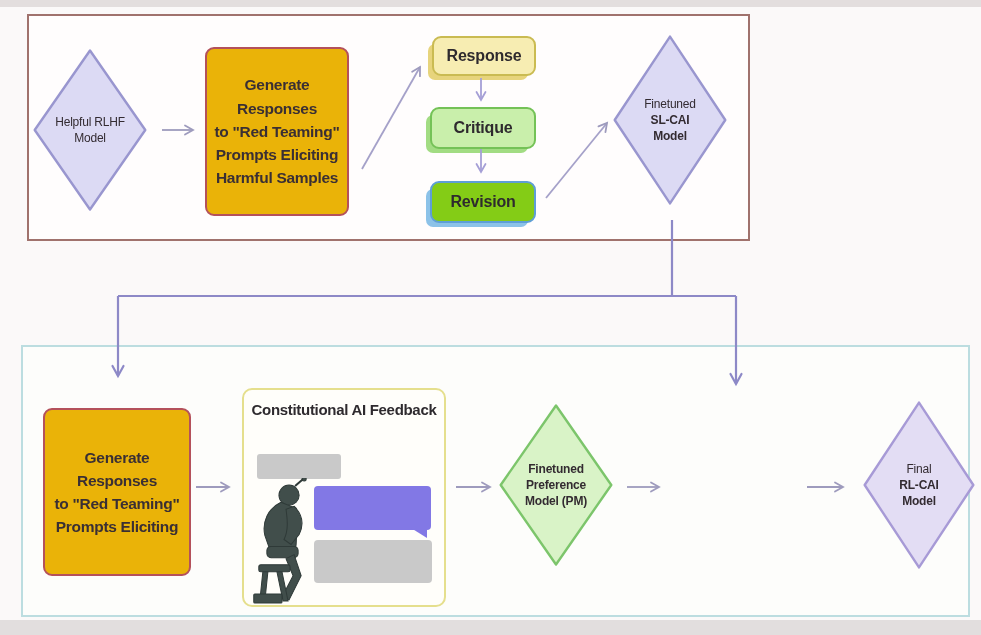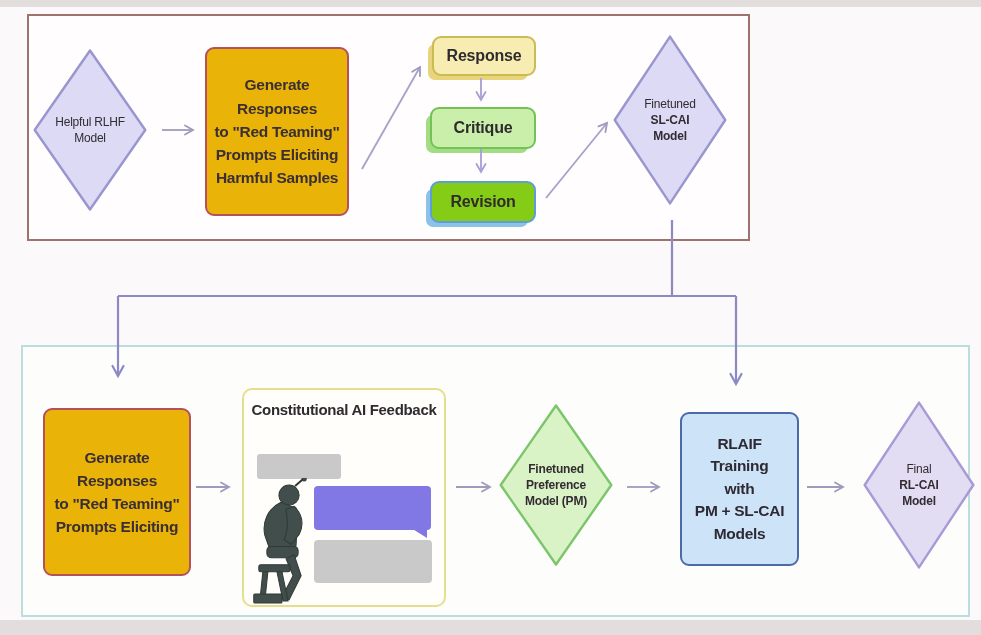--- a/index.html
+++ b/index.html
@@ -181,29 +181,20 @@
     <svg viewBox="0 0 100 100" preserveAspectRatio="none">
       <polygon points="50,1.5 98.5,50 50,98.5 1.5,50" stroke-width="2.4" vector-effect="non-scaling-stroke" stroke-linejoin="round"></polygon>
     </svg>
     <div class="dtext" style="font-weight:700;">
       <span class="dline b">Finetuned</span>
       <span class="dline b">Preference</span>
       <span class="dline b">Model (PM)</span>
     </div>
   </div>
 
-  <div class="rlaifbox">
-    <div>
-      <span>RLAIF</span>
-      <span>Training</span>
-      <span>with</span>
-      <span>PM + SL-CAI</span>
-      <span>Models</span>
-    </div>
-  </div>
 
   <div class="diamond fin" style="left:863px;top:400px;width:112px;height:170px;">
     <svg viewBox="0 0 100 100" preserveAspectRatio="none">
       <polygon points="50,1.5 98.5,50 50,98.5 1.5,50" stroke-width="2.4" vector-effect="non-scaling-stroke" stroke-linejoin="round"></polygon>
     </svg>
     <div class="dtext">
       <span class="dline">Final</span>
       <span class="dline b">RL-CAI</span>
       <span class="dline b">Model</span>
     </div>

